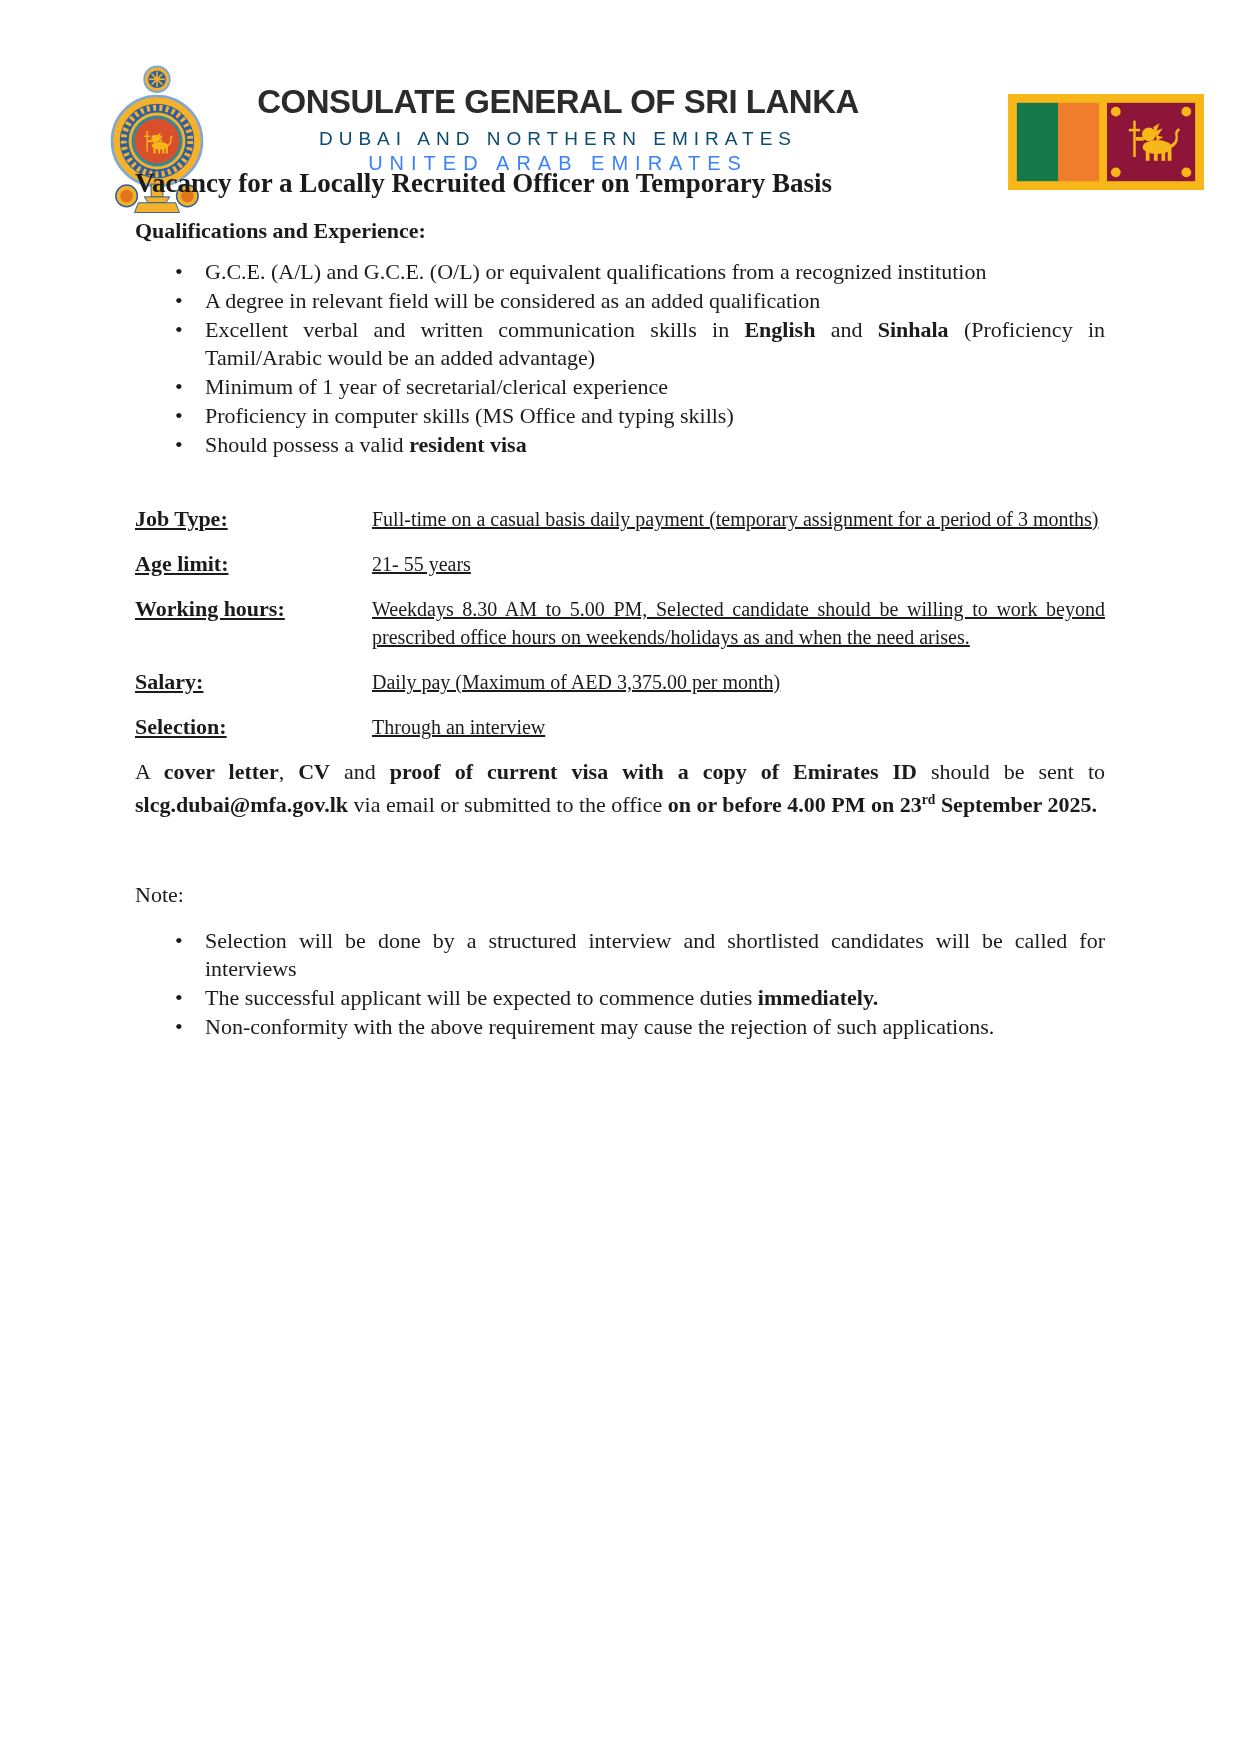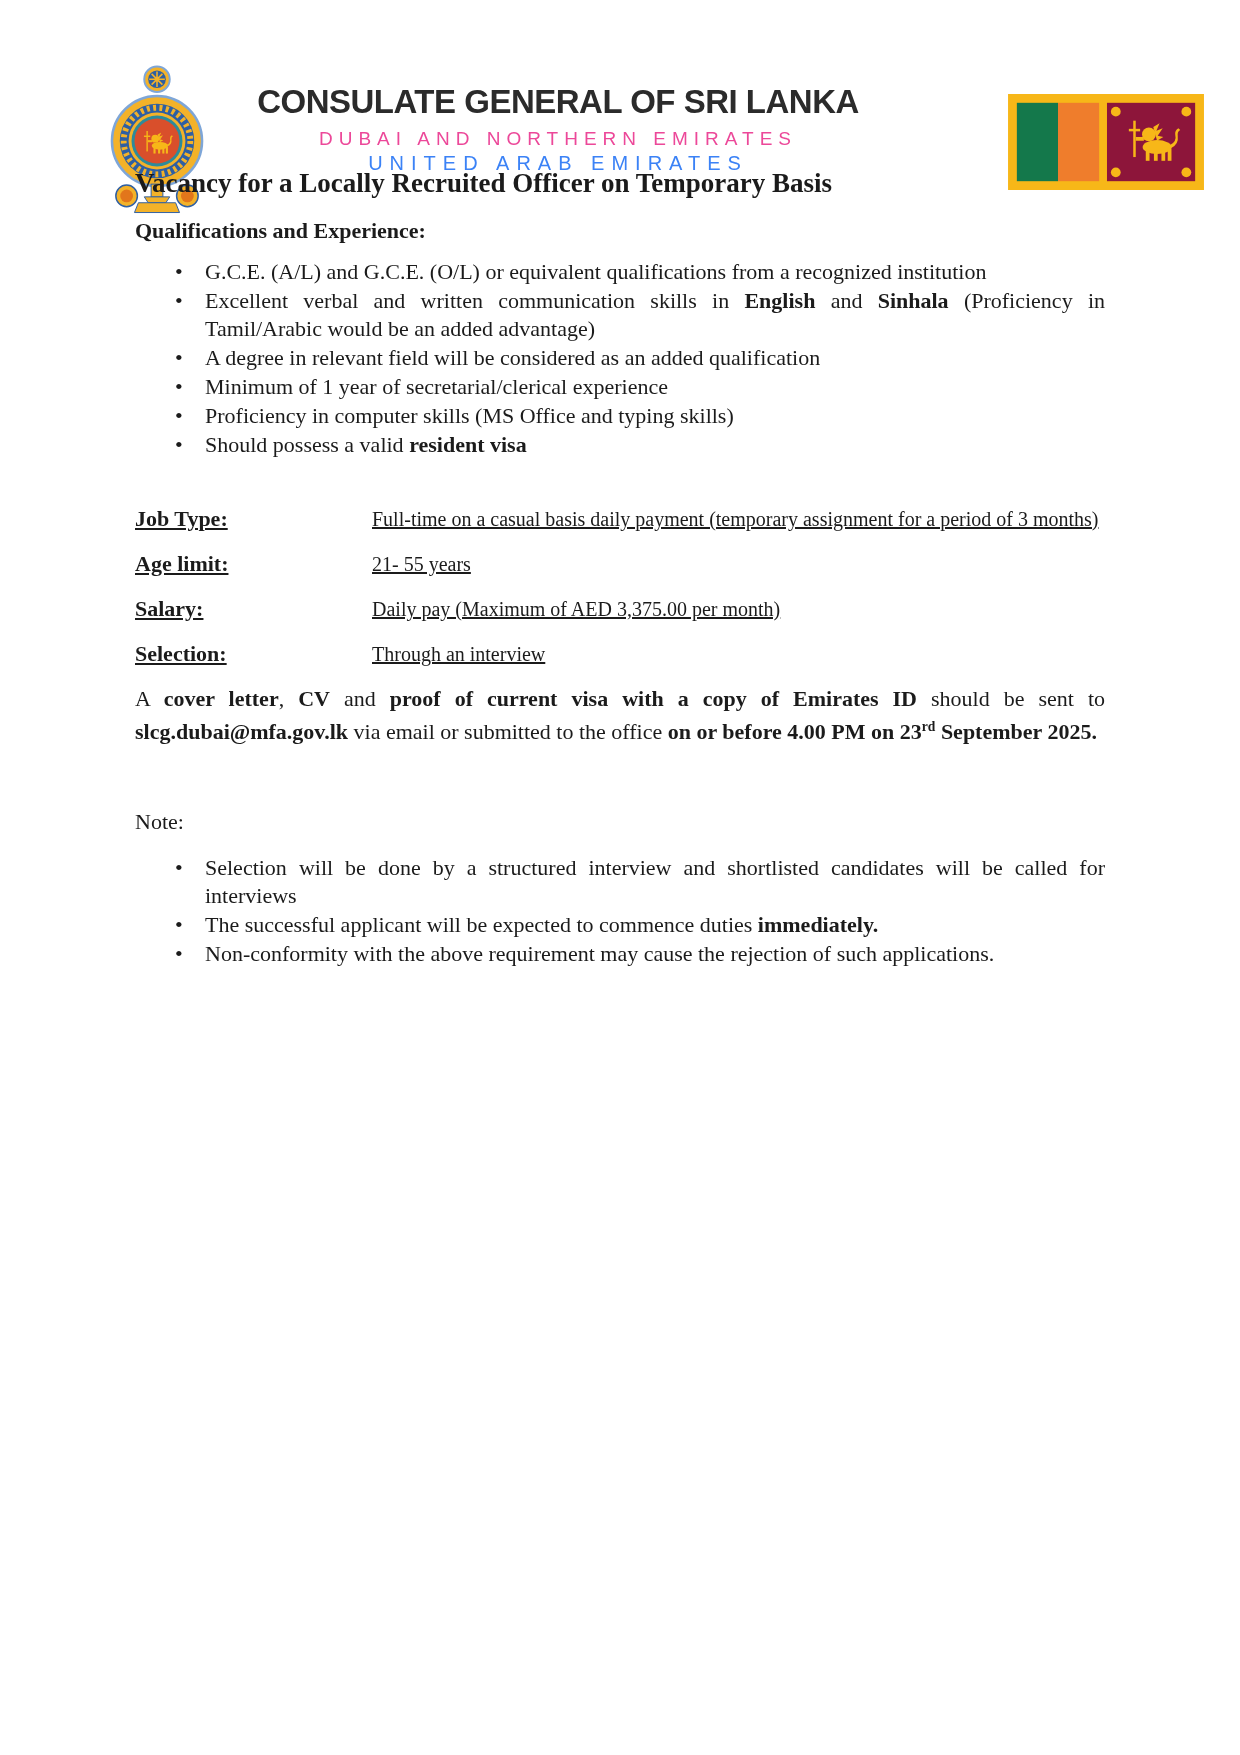--- a/index.html
+++ b/index.html
@@ -34,21 +34,21 @@
     font-size: 34px;
     font-weight: 700;
     letter-spacing: -0.5px;
     transform: scaleX(0.97);
     white-space: nowrap;
   }
   .org-sub1 {
     margin-top: 7px;
     font-size: 19px;
     letter-spacing: 6px;
-    color: #ec4899;
+    color: #0c4a6e;
     white-space: nowrap;
   }
   .org-sub2 {
     margin-top: 2px;
     font-size: 20px;
     letter-spacing: 7px;
     color: #3b82f6;
     white-space: nowrap;
   }
   .flag-wrap { margin-left: auto; margin-right: 36px; margin-top: 32px; flex: none; }
@@ -198,35 +198,39 @@
 
   <div class="content">
 
     <h1 class="doc-title">Vacancy for a Locally Recruited Officer on Temporary Basis</h1>
 
 
     <div class="section-heading">Qualifications and Experience:</div>
 
     <ul class="bullets">
       <li><span>G.C.E. (A/L) and G.C.E. (O/L) or equivalent qualifications from a recognized institution</span></li>
+      <li><span>A degree in relevant field will be considered as an added qualification</span></li>
       <li><span>Excellent verbal and written communication skills in </span><span style="font-weight: 700;">English</span><span> and </span><span style="font-weight: 700;">Sinhala</span><span> (Proficiency in Tamil/Arabic would be an added advantage)</span></li>
-      <li><span>A degree in relevant field will be considered as an added qualification</span></li>
       <li><span>Minimum of 1 year of secretarial/clerical experience</span></li>
       <li><span>Proficiency in computer skills (MS Office and typing skills)</span></li>
       <li><span>Should possess a valid </span><span style="font-weight: 700;">resident visa</span></li>
     </ul>
 
     <div class="details">
       <div class="detail-row">
         <div class="detail-label">Job Type:</div>
         <div class="detail-value"><span>Full-time on a casual basis daily payment (temporary assignment for a period of 3 months)</span></div>
       </div>
       <div class="detail-row">
         <div class="detail-label">Age limit:</div>
         <div class="detail-value"><span>21- 55 years</span></div>
+      </div>
+      <div class="detail-row">
+        <div class="detail-label">Working hours:</div>
+        <div class="detail-value"><span>Weekdays 8.30 AM to 5.00 PM, Selected candidate should be willing to work beyond prescribed office hours on weekends/holidays as and when the need arises.</span></div>
       </div>
       <div class="detail-row">
         <div class="detail-label">Salary:</div>
         <div class="detail-value"><span>Daily pay (Maximum of AED 3,375.00 per month)</span></div>
       </div>
       <div class="detail-row">
         <div class="detail-label">Selection:</div>
         <div class="detail-value"><span>Through an interview</span></div>
       </div>
     </div>

